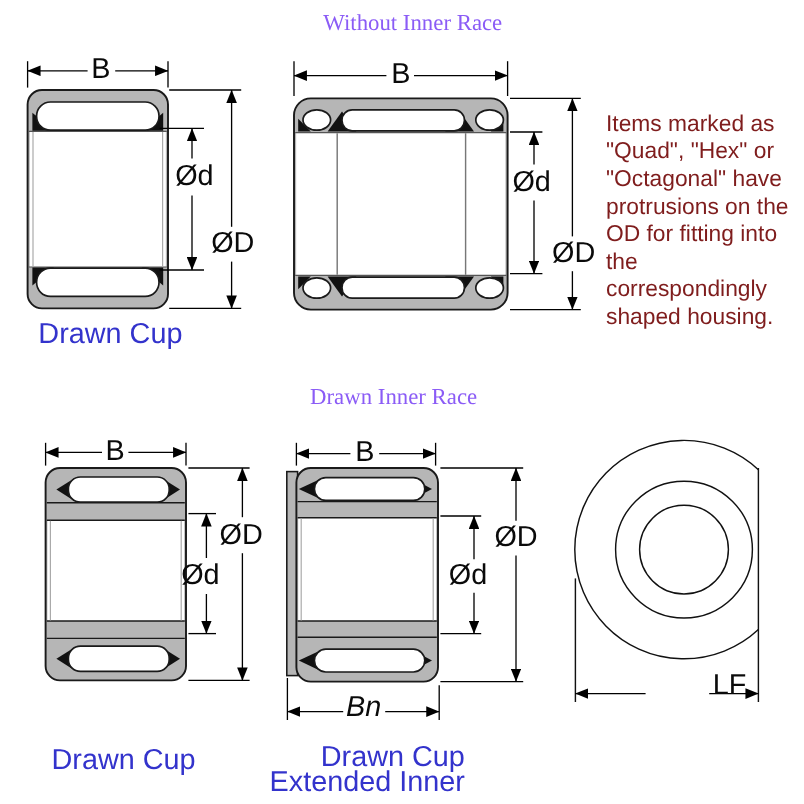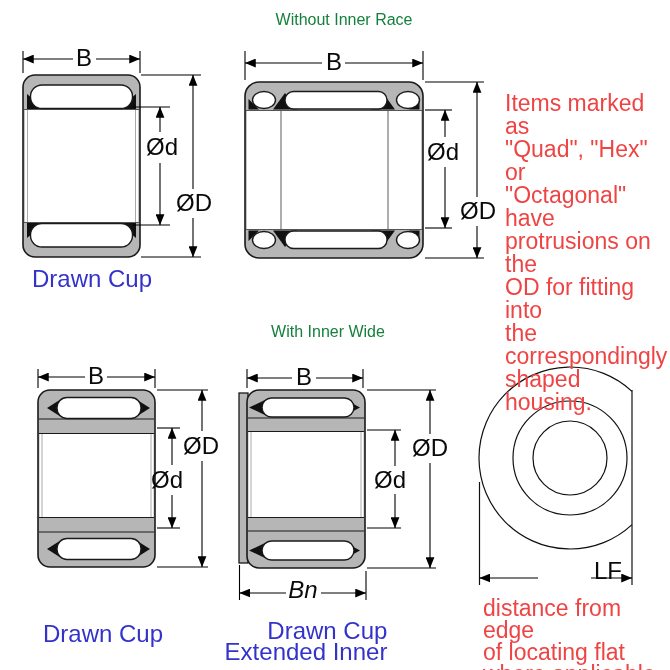--- a/index.html
+++ b/index.html
@@ -1,23 +1,23 @@
 <!DOCTYPE html>
 <html><head>
 <meta charset="utf-8">
 <style>
   html,body{margin:0;padding:0;background:#ffffff;}
   #stage{position:relative;width:670px;height:670px;background:#ffffff;overflow:hidden;
          font-family:"Liberation Sans",sans-serif;}
   #stage svg{position:absolute;left:0;top:0;}
   .txt{position:absolute;transform:translate(-50%,-50%);white-space:pre-line;}
-  .title{font-size:16px;color:#15803d;white-space:nowrap;}
+  .title{font-size:19px;color:#8b5cf6;white-space:nowrap;font-family:Liberation Serif, serif;}
   .caption{font-size:24px;color:#3333cc;text-align:right;line-height:21px;}
   .dim{font-size:24px;color:#0a0a0a;white-space:nowrap;}
-  .note{position:absolute;transform:none;font-size:23px;line-height:23px;color:#ef4444;white-space:pre-line;}
+  .note{position:absolute;transform:none;font-size:19px;line-height:23px;color:#7f1d1d;white-space:pre-line;}
   .lfnote{line-height:22px;}
 </style>
 </head>
 <body>
 
 <div id="stage">
 
 <svg width="670" height="670" viewBox="0 0 670 670">
   <defs>
     <marker id="arr" viewBox="0 0 10 8" markerWidth="11" markerHeight="9" refX="9.8" refY="4" orient="auto-start-reverse" markerUnits="userSpaceOnUse">
@@ -167,21 +167,21 @@
     <line x1="430" y1="390" x2="430" y2="434" marker-start="url(#arr)"></line>
     <line x1="430" y1="463" x2="430" y2="568" marker-end="url(#arr)"></line>
     <line x1="239.5" y1="565" x2="239.5" y2="600"></line>
     <line x1="366" y1="571" x2="366" y2="600"></line>
     <line x1="239.5" y1="593" x2="286" y2="593" marker-start="url(#arr)"></line>
     <line x1="321" y1="593" x2="366" y2="593" marker-end="url(#arr)"></line>
   </g>
 </svg>
 
   <span class="txt title" style="left:344px;top:20px;">Without Inner Race</span>
-  <span class="txt title" style="left:328px;top:332px;">With Inner Wide</span>
+  <span class="txt title" style="left:328px;top:332px;">Drawn Inner Race</span>
 
   <span class="txt caption" style="left:92px;top:278px;">Drawn Cup</span>
   <span class="txt caption" style="left:103px;top:633px;">Drawn Cup</span>
   <span class="txt caption" style="left:306px;top:641px;">Drawn Cup
 Extended Inner</span>
 
   <span class="txt dim" style="left:84px;top:58px;">B</span>
   <span class="txt dim" style="left:162px;top:147px;">Ød</span>
   <span class="txt dim" style="left:194px;top:203px;">ØD</span>
 
@@ -200,17 +200,14 @@
 
   <span class="txt dim" style="left:564px;top:571px;margin-left:44px;">LF</span>
 
   <div class="note" style="left:505px;top:92px;">Items marked as
 "Quad", "Hex" or
 "Octagonal" have
 protrusions on the
 OD for fitting into
 the correspondingly
 shaped housing.</div>
-  <div class="note lfnote" style="left:483px;top:597px;">distance from edge
-of locating flat
-where applicable</div>
 
 </div>
 
 </body></html>

